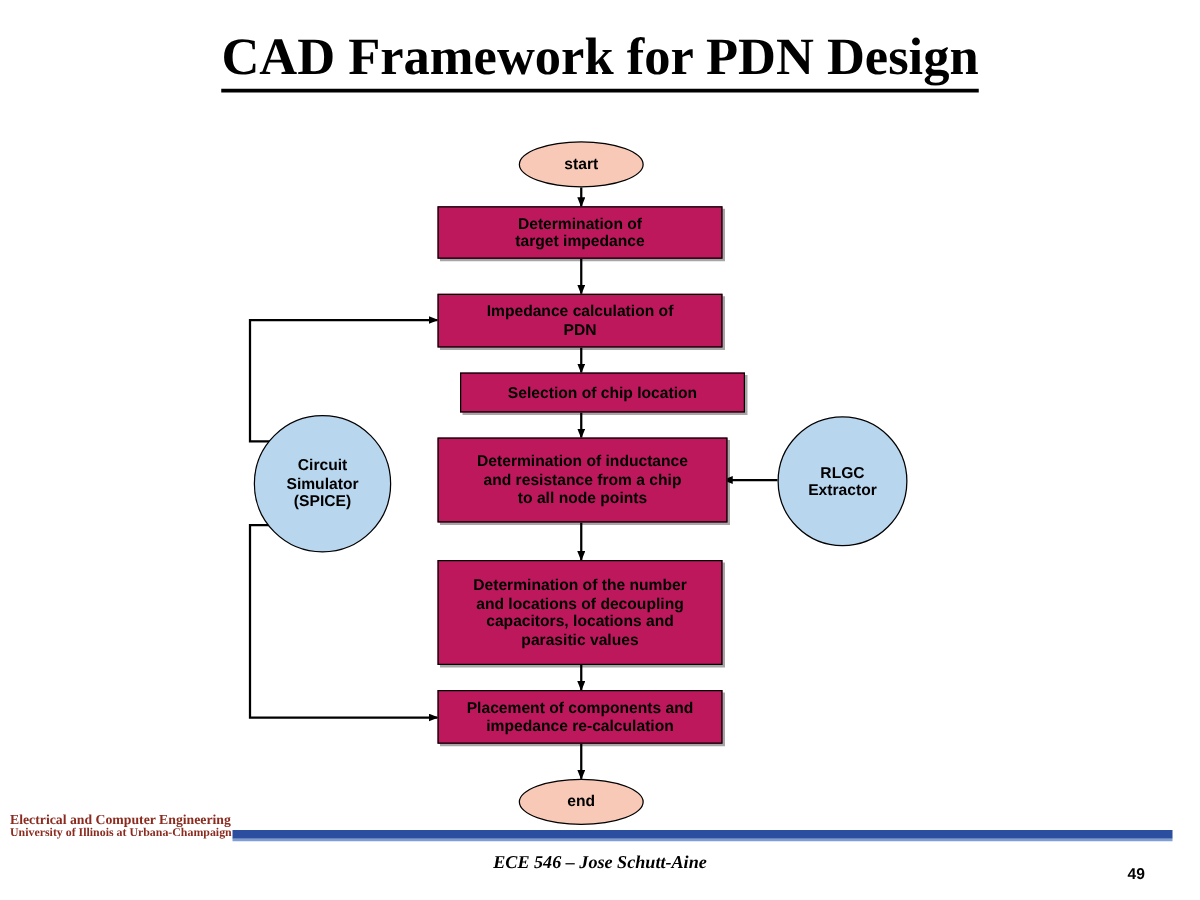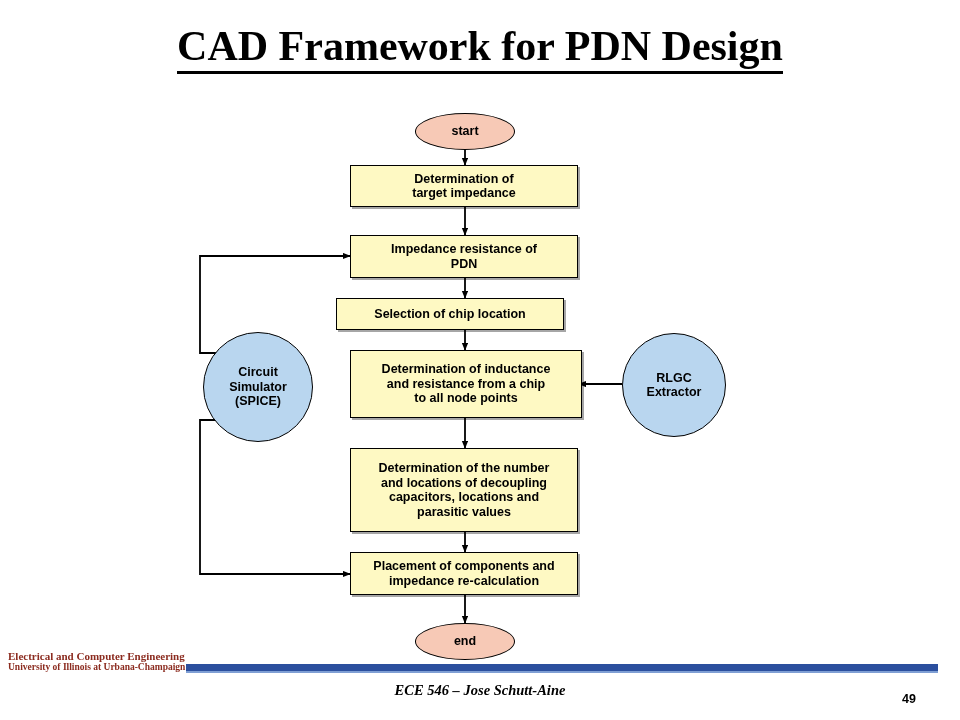--- a/index.html
+++ b/index.html
@@ -51,21 +51,21 @@
     align-items: center;
     justify-content: center;
     text-align: center;
     font-family: "Liberation Sans", sans-serif;
     font-weight: bold;
     font-size: 12.5px;
     line-height: 14.5px;
     color: #000000;
   }
   .rect {
-    background: #fef9c3;
+    background: #be185d;
     border: 1.6px solid #000000;
     box-shadow: 2px 2px 0 rgba(0,0,0,0.35);
   }
   .ellipse-start {
     background: #f7c9b6;
     border: 1.6px solid #000000;
     border-radius: 50%;
   }
   .circle-blue {
     background: #b9d6ef;
@@ -221,25 +221,25 @@
   <div class="node ellipse-start" style="left:415px; top:18px; width:100px; height:37px;">
     <span>start</span>
   </div>
 
   <div class="node rect" style="left:350px; top:70px; width:228px; height:42px;">
     <span style="white-space:pre-line;">Determination of
 target impedance</span>
   </div>
 
   <div class="node rect" style="left:350px; top:140px; width:228px; height:43px;">
-    <span style="white-space:pre-line;">Impedance resistance of
+    <span style="white-space:pre-line;">Impedance calculation of
 PDN</span>
   </div>
 
-  <div class="node rect" style="left:336px; top:203px; width:228px; height:32px;">
+  <div class="node rect" style="left:368px; top:203px; width:228px; height:32px;">
     <span style="white-space:pre-line;">Selection of chip location</span>
   </div>
 
   <div class="node rect" style="left:350px; top:255px; width:232px; height:68px;">
     <span style="white-space:pre-line;">Determination of inductance
 and resistance from a chip
 to all node points</span>
   </div>
 
   <div class="node rect" style="left:350px; top:353px; width:228px; height:84px;">

